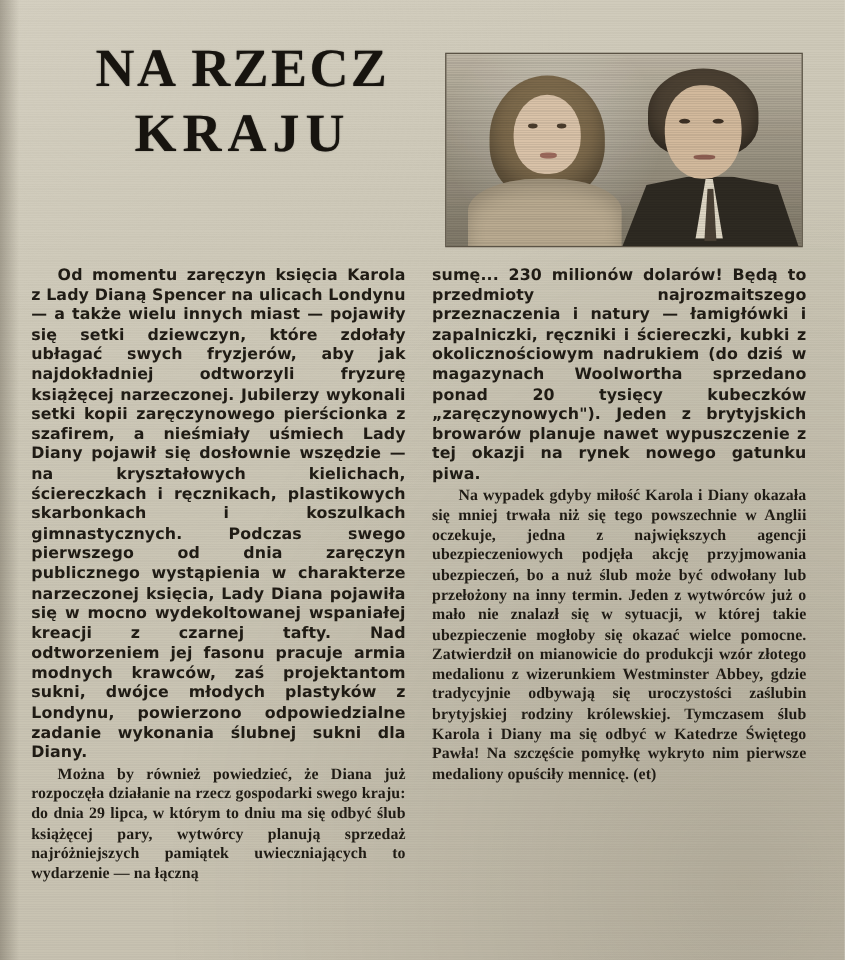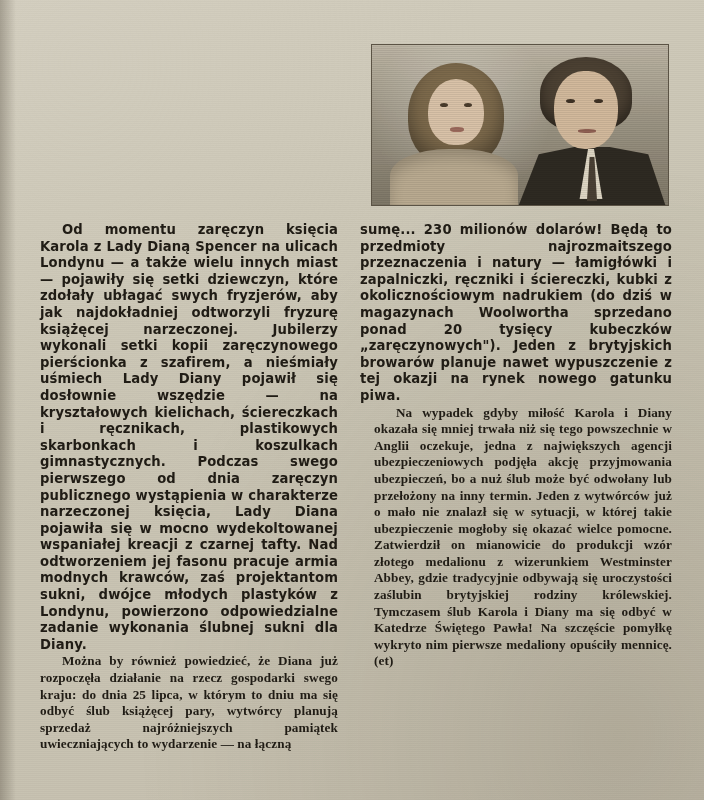--- a/index.html
+++ b/index.html
@@ -202,34 +202,35 @@
     color: #201c15;
     text-align: justify;
     letter-spacing: 0.1px;
     font-weight: 600;
   }
   .column p {
     margin: 0;
   }
   .column p.indent {
     text-indent: 22px;
-    margin-left: 14px;
   }
   .column p + p {
     margin-top: 0px;
     font-family: Liberation Serif, serif;
   }
 </style>
 </head>
 <body>
 
 <div id="clipping">
 
   <div class="headline-block">
     <h1 class="headline">
+      <span class="line1">NA RZECZ</span>
+      <span class="line2">KRAJU</span>
     </h1>
 
     <div class="photo">
       <div class="photo-inner"></div>
       <div class="fig-woman-hair"></div>
       <div class="fig-woman-face"></div>
       <div class="fig-woman-body"></div>
       <div class="fig-woman-eye-l"></div>
       <div class="fig-woman-eye-r"></div>
       <div class="fig-woman-mouth"></div>
@@ -242,21 +243,21 @@
       <div class="fig-man-eye-r"></div>
       <div class="fig-man-mouth"></div>
       <div class="photo-grain"></div>
     </div>
   </div>
 
   <div class="columns">
 
     <div class="column">
       <p class="indent">Od momentu zaręczyn księcia Karola z Lady Dianą Spencer na ulicach Londynu — a także wielu innych miast — pojawiły się setki dziewczyn, które zdołały ubłagać swych fryzjerów, aby jak najdokładniej odtworzyli fryzurę książęcej narzeczonej. Jubilerzy wykonali setki kopii zaręczynowego pierścionka z szafirem, a nieśmiały uśmiech Lady Diany pojawił się dosłownie wszędzie — na kryształowych kielichach, ściereczkach i ręcznikach, plastikowych skarbonkach i koszulkach gimnastycznych. Podczas swego pierwszego od dnia zaręczyn publicznego wystąpienia w charakterze narzeczonej księcia, Lady Diana pojawiła się w mocno wydekoltowanej wspaniałej kreacji z czarnej tafty. Nad odtworzeniem jej fasonu pracuje armia modnych krawców, zaś projektantom sukni, dwójce młodych plastyków z Londynu, powierzono odpowiedzialne zadanie wykonania ślubnej sukni dla Diany.</p>
-      <p class="indent">Można by również powiedzieć, że Diana już rozpoczęła działanie na rzecz gospodarki swego kraju: do dnia 25 lipca, w którym to dniu ma się odbyć ślub książęcej pary, wytwórcy planują sprzedaż najróżniejszych pamiątek uwieczniających to wydarzenie — na łączną</p>
+      <p class="indent">Można by również powiedzieć, że Diana już rozpoczęła działanie na rzecz gospodarki swego kraju: do dnia 29 lipca, w którym to dniu ma się odbyć ślub książęcej pary, wytwórcy planują sprzedaż najróżniejszych pamiątek uwieczniających to wydarzenie — na łączną</p>
     </div>
 
     <div class="column">
       <p>sumę... 230 milionów dolarów! Będą to przedmioty najrozmaitszego przeznaczenia i natury — łamigłówki i zapalniczki, ręczniki i ściereczki, kubki z okolicznościowym nadrukiem (do dziś w magazynach Woolwortha sprzedano ponad 20 tysięcy kubeczków „zaręczynowych"). Jeden z brytyjskich browarów planuje nawet wypuszczenie z tej okazji na rynek nowego gatunku piwa.</p>
       <p class="indent">Na wypadek gdyby miłość Karola i Diany okazała się mniej trwała niż się tego powszechnie w Anglii oczekuje, jedna z największych agencji ubezpieczeniowych podjęła akcję przyjmowania ubezpieczeń, bo a nuż ślub może być odwołany lub przełożony na inny termin. Jeden z wytwórców już o mało nie znalazł się w sytuacji, w której takie ubezpieczenie mogłoby się okazać wielce pomocne. Zatwierdził on mianowicie do produkcji wzór złotego medalionu z wizerunkiem Westminster Abbey, gdzie tradycyjnie odbywają się uroczystości zaślubin brytyjskiej rodziny królewskiej. Tymczasem ślub Karola i Diany ma się odbyć w Katedrze Świętego Pawła! Na szczęście pomyłkę wykryto nim pierwsze medaliony opuściły mennicę. (et)</p>
     </div>
 
   </div>
 </div>
 

